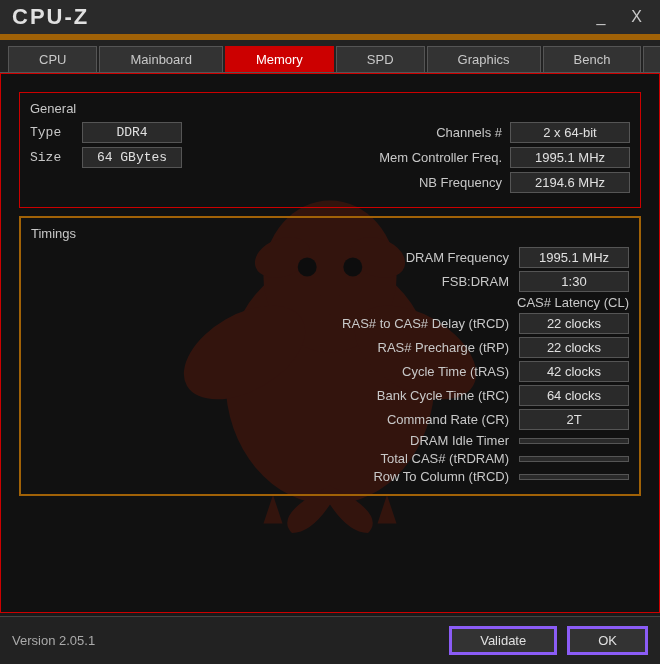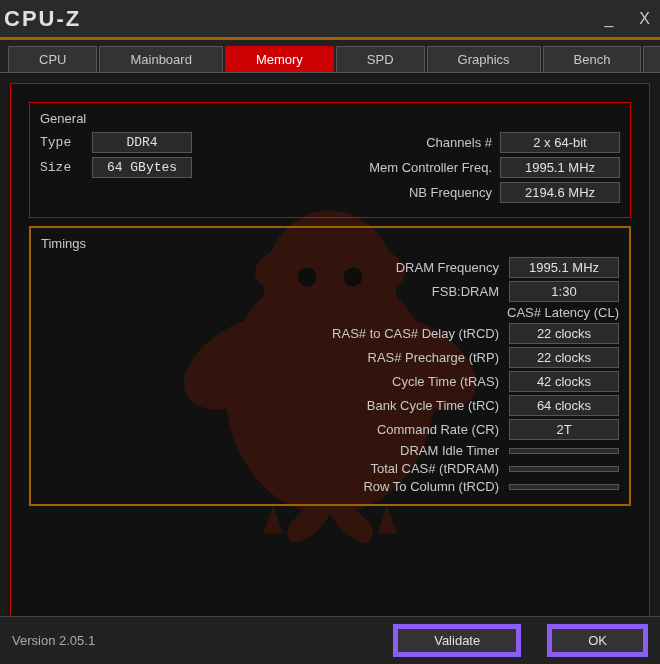--- a/index.html
+++ b/index.html
@@ -9,26 +9,26 @@
       height: 664px;
       background: #1a1a1a;
       font-family: Arial, sans-serif;
       font-size: 13px;
       color: #c8c8c8;
       overflow: hidden;
     }
 
     .title-bar {
       background: #2a2a2a;
-      border-bottom: 3px solid #a16207;
+      border-bottom: 6px solid #a16207;
       height: 40px;
       display: flex;
       align-items: center;
       justify-content: space-between;
-      padding: 0 4px;
+      padding: 0 12px;
     }
 
     .title-bar-title {
       font-size: 22px;
       font-weight: bold;
       color: #e0e0e0;
       letter-spacing: 2px;
     }
 
     .title-bar-controls {
@@ -65,21 +65,20 @@
     }
 
     .tab.active {
       background: #cc0000;
       color: #fff;
       border-color: #cc0000;
     }
 
     .main-content {
       background: #111;
-      margin: 10px;
       border: 1px solid #cc0000;
       padding: 18px;
       position: relative;
       height: 540px;
       overflow: hidden;
     }
 
     .dragon-bg {
       position: absolute;
       top: 0; left: 0; right: 0; bottom: 0;
@@ -184,26 +183,25 @@
       color: #aaa;
     }
 
     .footer-buttons {
       display: flex;
       gap: 10px;
     }
 
     .footer-btn {
       background: #333;
-      border: 5px solid #8b5cf6;
+      border: 3px solid #8b5cf6;
       color: #e0e0e0;
-      padding: 4px 36px;
+      padding: 4px 28px;
       cursor: pointer;
       font-size: 13px;
-      margin-left: 16px;
     }
 
     .general-row {
       display: flex;
       gap: 0;
       align-items: center;
       margin-bottom: 4px;
     }
 
     .gen-left {

